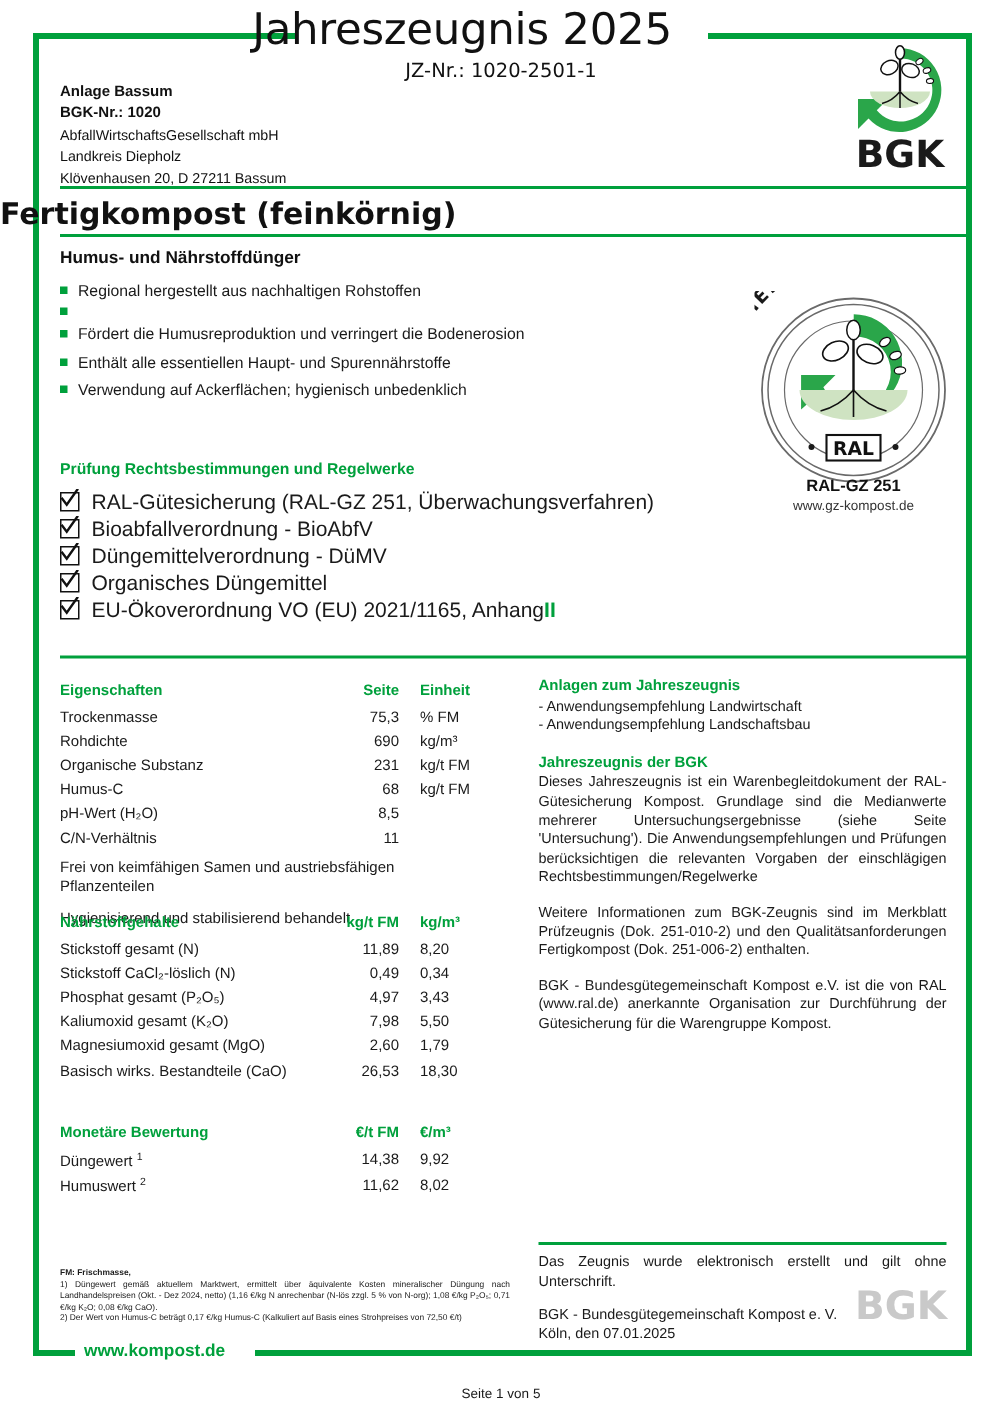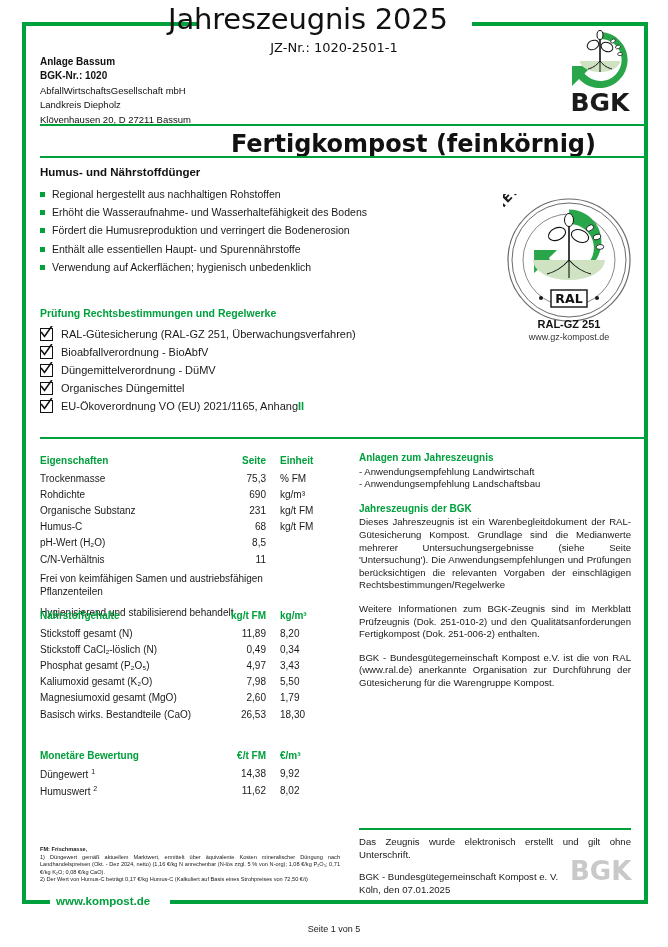--- a/index.html
+++ b/index.html
@@ -74,24 +74,24 @@
 
   
   .rule {
     position: absolute;
     background: #00a03c;
   }
   .product-title {
     position: absolute;
     left: 0; top: 130px;
     width: 596px;
-    text-align: right;
+    text-align: left;
     font-family: "DejaVu Sans", sans-serif;
     font-weight: bold;
-    font-size: 24px;
+    font-size: 20px;
     color: #111111;
   }
 
   
   .benefits-head {
     position: absolute;
     left: 40px; top: 166px;
     font-weight: bold;
     font-size: 11.5px;
     color: #111111;
@@ -134,21 +134,21 @@
     font-weight: bold;
     font-size: 10.5px;
     color: #00a03c;
   }
   .compliance-head { position: absolute; left: 40px; top: 307px; }
   .compliance { position: absolute; left: 40px; top: 325px; width: 400px; }
   .check-row {
     display: flex;
     align-items: center;
     height: 18px;
-    font-size: 11px;
+    font-size: 14px;
     color: #1a1a1a;
     text-align: right;
   }
   .checkbox {
     width: 11px; height: 11px;
     border: 1.3px solid #111;
     margin-right: 8px;
     flex: 0 0 auto;
     position: relative;
   }
@@ -304,21 +304,20 @@
   <div class="rule" style="left:40px; top:156px; width:608px; height:2px;"></div>
 
   <div class="benefits-head">Humus- und Nährstoffdünger</div>
   <div class="benefits" id="benefits-list">
       <div class="benefit">
         <span class="bullet"></span>
         <span>Regional hergestellt aus nachhaltigen Rohstoffen</span>
       </div>
       <div class="benefit">
         <span class="bullet"></span>
-        <span>Erhöht die Wasseraufnahme- und Wasserhaltefähigkeit des Bodens</span>
       </div>
       <div class="benefit">
         <span class="bullet"></span>
         <span>Fördert die Humusreproduktion und verringert die Bodenerosion</span>
       </div>
       <div class="benefit">
         <span class="bullet"></span>
         <span>Enthält alle essentiellen Haupt- und Spurennährstoffe</span>
       </div>
       <div class="benefit">

